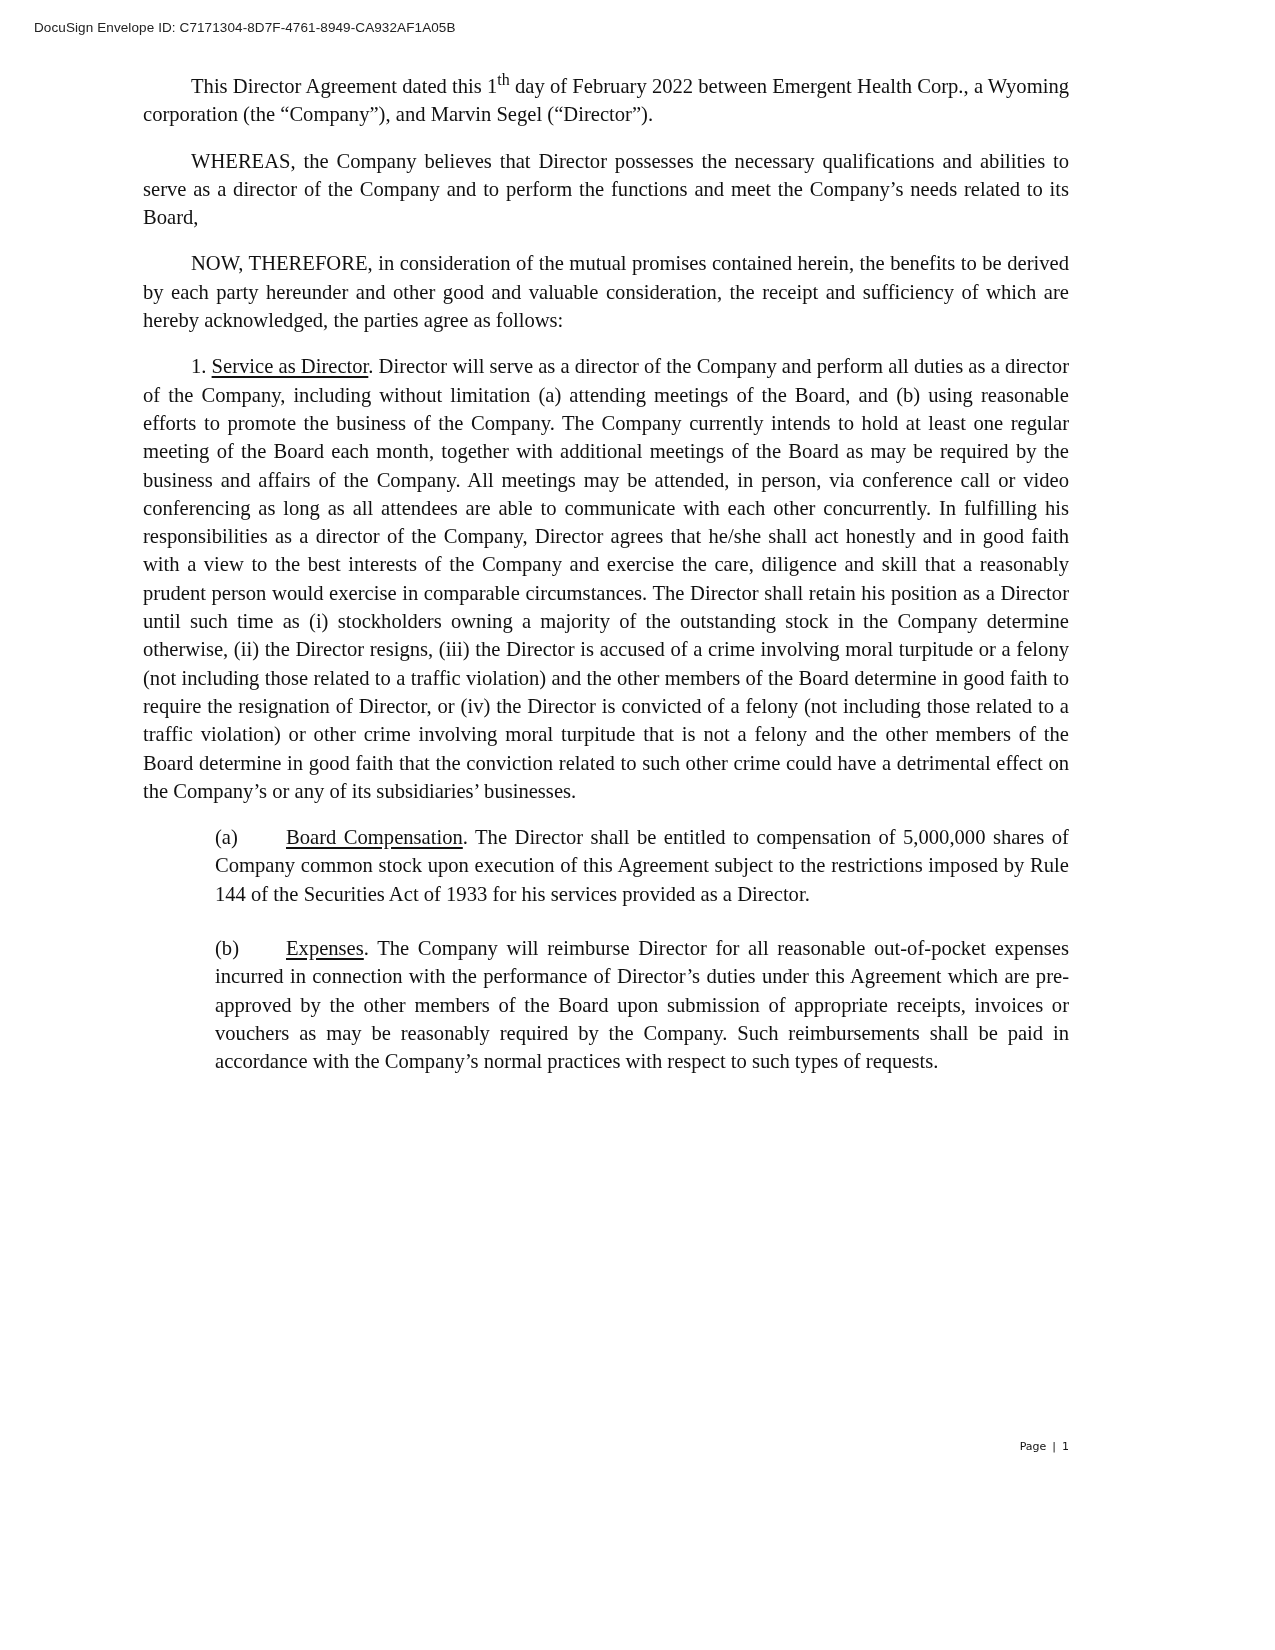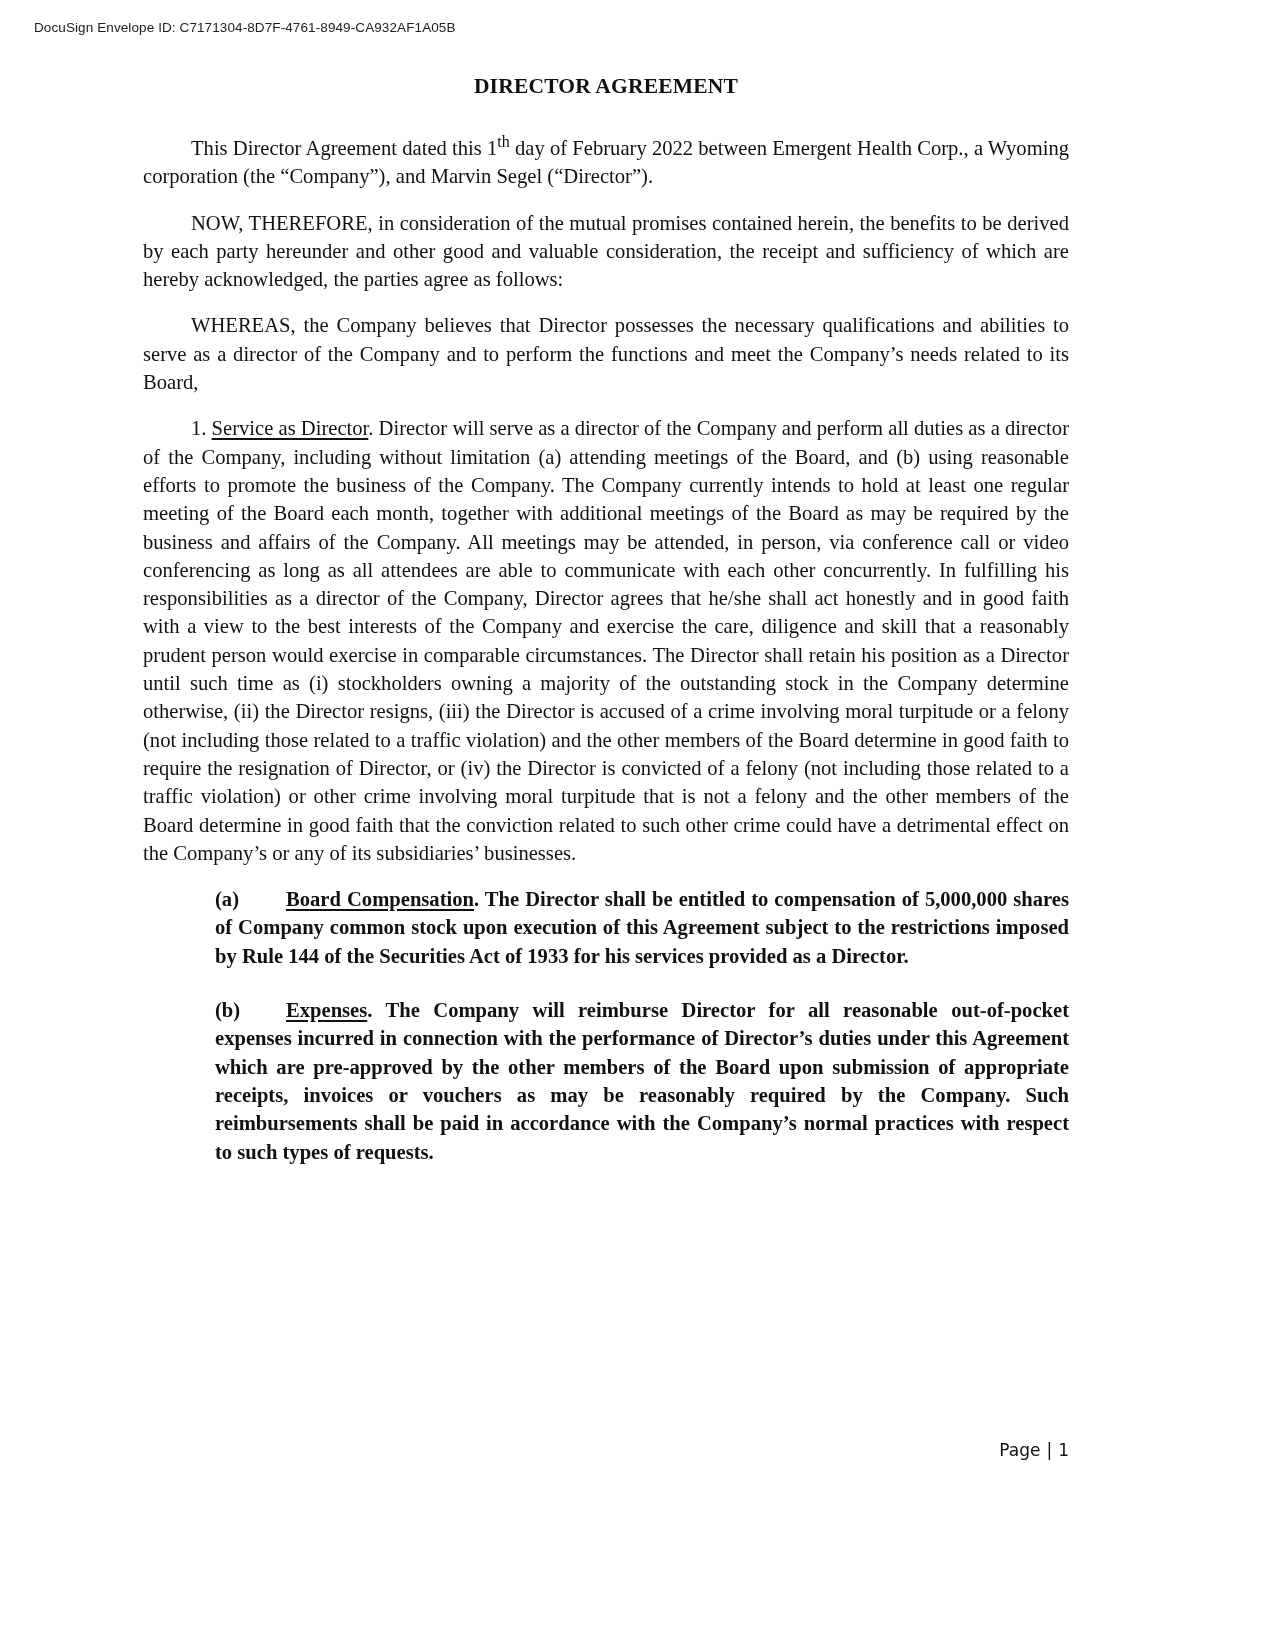--- a/index.html
+++ b/index.html
@@ -54,52 +54,50 @@
       text-decoration: underline;
       text-underline-offset: 3px;
     }
     .section-heading {
       margin: 0 0 18px 0;
       text-indent: 48px;
     }
     .subpara {
       margin: 0 0 26px 72px;
       text-align: justify;
-      font-weight: bold;
     }
     .sublabel {
       display: inline-block;
       width: 71px;
     }
     .footer {
       position: absolute;
       right: 206px;
       top: 1440px;
       font-family: "DejaVu Sans", sans-serif;
-      font-size: 17px;
+      font-size: 11px;
       color: #111;
     }
     .footer .sep {
       margin: 0 6px;
     }
   </style>
 </head>
 <body>
 
 <div class="envelope-id">DocuSign Envelope ID: C7171304-8D7F-4761-8949-CA932AF1A05B</div>
 
 <div class="page">
-  <div class="title">DIRECTOR AGREEMENT</div>
 
   <p class="para"><span>This Director Agreement dated this 1</span><sup>th</sup><span> day of February 2022 between Emergent Health Corp., a Wyoming corporation (the “Company”), and Marvin Segel (“Director”).</span></p>
 
 
+  <p class="para">WHEREAS, the Company believes that Director possesses the necessary qualifications and abilities to serve as a director of the Company and to perform the functions and meet the Company’s needs related to its Board,</p>
+
   <p class="para">NOW, THEREFORE, in consideration of the mutual promises contained herein, the benefits to be derived by each party hereunder and other good and valuable consideration, the receipt and sufficiency of which are hereby acknowledged, the parties agree as follows:</p>
-
-  <p class="para">WHEREAS, the Company believes that Director possesses the necessary qualifications and abilities to serve as a director of the Company and to perform the functions and meet the Company’s needs related to its Board,</p>
 
   <p class="para"><span>1. </span><span class="u">Service as Director</span><span>. Director will serve as a director of the Company and perform all duties as a director of the Company, including without limitation (a) attending meetings of the Board, and (b) using reasonable efforts to promote the business of the Company. The Company currently intends to hold at least one regular meeting of the Board each month, together with additional meetings of the Board as may be required by the business and affairs of the Company. All meetings may be attended, in person, via conference call or video conferencing as long as all attendees are able to communicate with each other concurrently.  In fulfilling his responsibilities as a director of the Company, Director agrees that he/she shall act honestly and in good faith with a view to the best interests of the Company and exercise the care, diligence and skill that a reasonably prudent person would exercise in comparable circumstances. The Director shall retain his position as a Director until such time as (i) stockholders owning a majority of the outstanding stock in the Company determine otherwise, (ii) the Director resigns, (iii) the Director is accused of a crime involving moral turpitude or a felony (not including those related to a traffic violation) and the other members of the Board determine in good faith to require the resignation of Director, or (iv) the Director is convicted of a felony (not including those related to a traffic violation) or other crime involving moral turpitude that is not a felony and the other members of the Board determine in good faith that the conviction related to such other crime could have a detrimental effect on the Company’s or any of its subsidiaries’ businesses.</span></p>
 
 
   <p class="subpara"><span class="sublabel">(a)</span><span class="u">Board Compensation</span><span>. The Director shall be entitled to compensation of 5,000,000 shares of Company common stock upon execution of this Agreement subject to the restrictions imposed by Rule 144 of the Securities Act of 1933 for his services provided as a Director.</span></p>
 
   <p class="subpara"><span class="sublabel">(b)</span><span class="u">Expenses</span><span>. The Company will reimburse Director for all reasonable out-of-pocket expenses incurred in connection with the performance of Director’s duties under this Agreement which are pre-approved by the other members of the Board upon submission of appropriate receipts, invoices or vouchers as may be reasonably required by the Company. Such reimbursements shall be paid in accordance with the Company’s normal practices with respect to such types of requests.</span></p>
 </div>
 
 <div class="footer">

